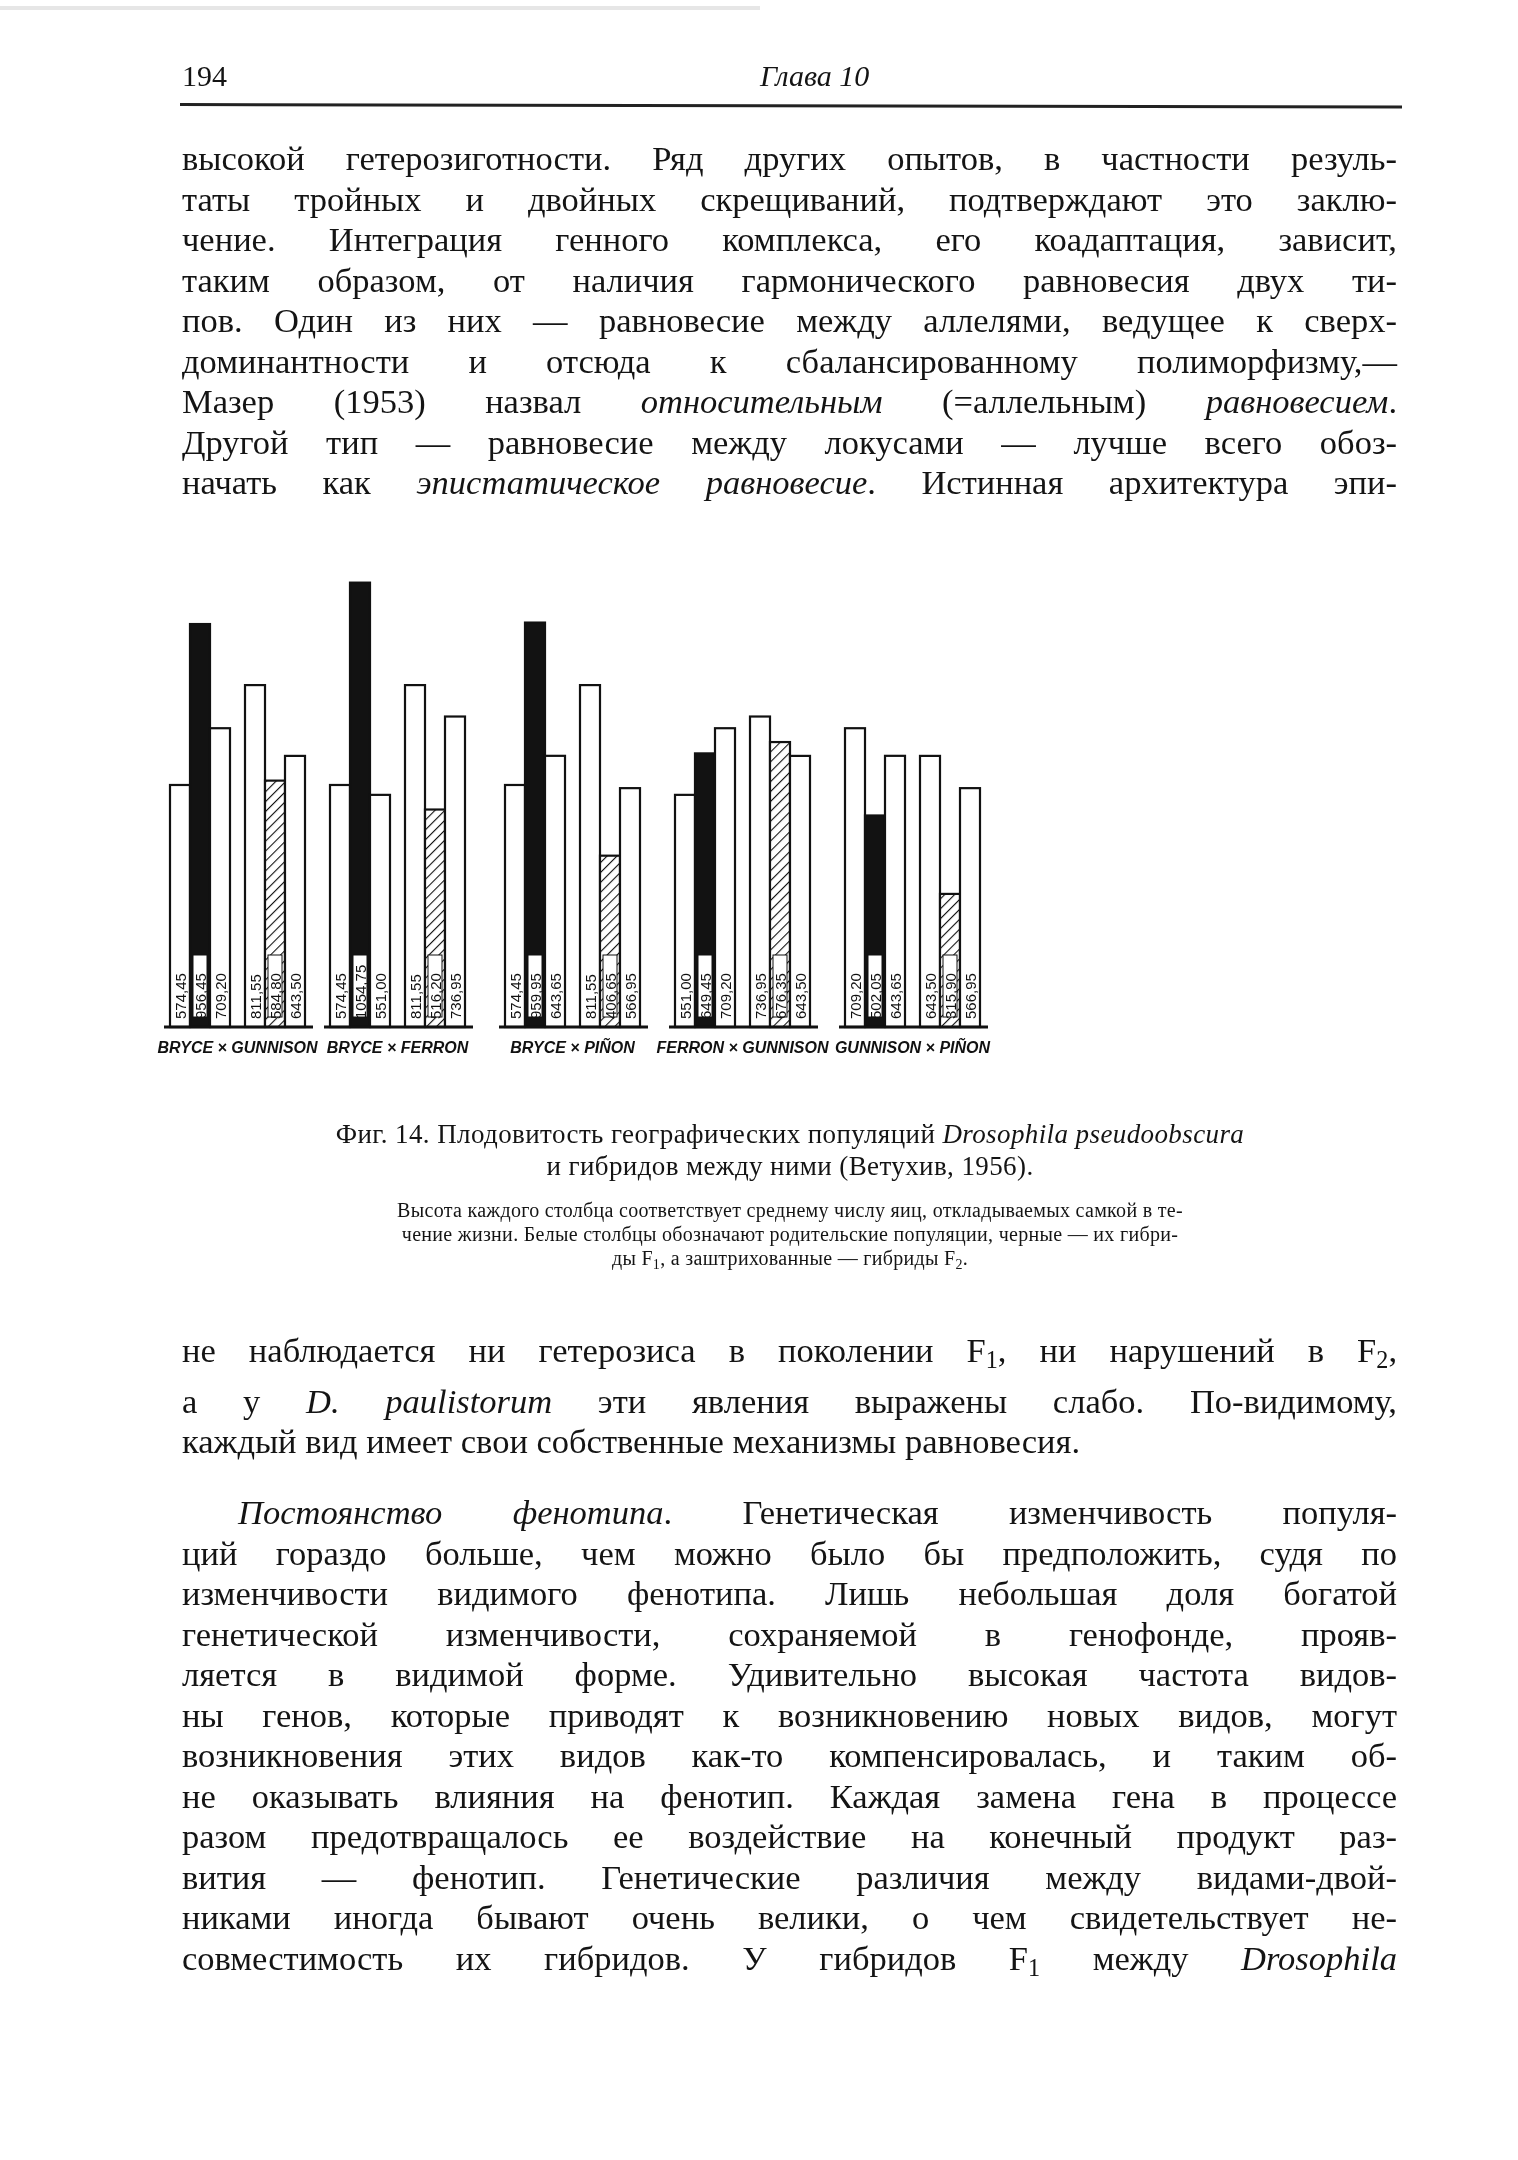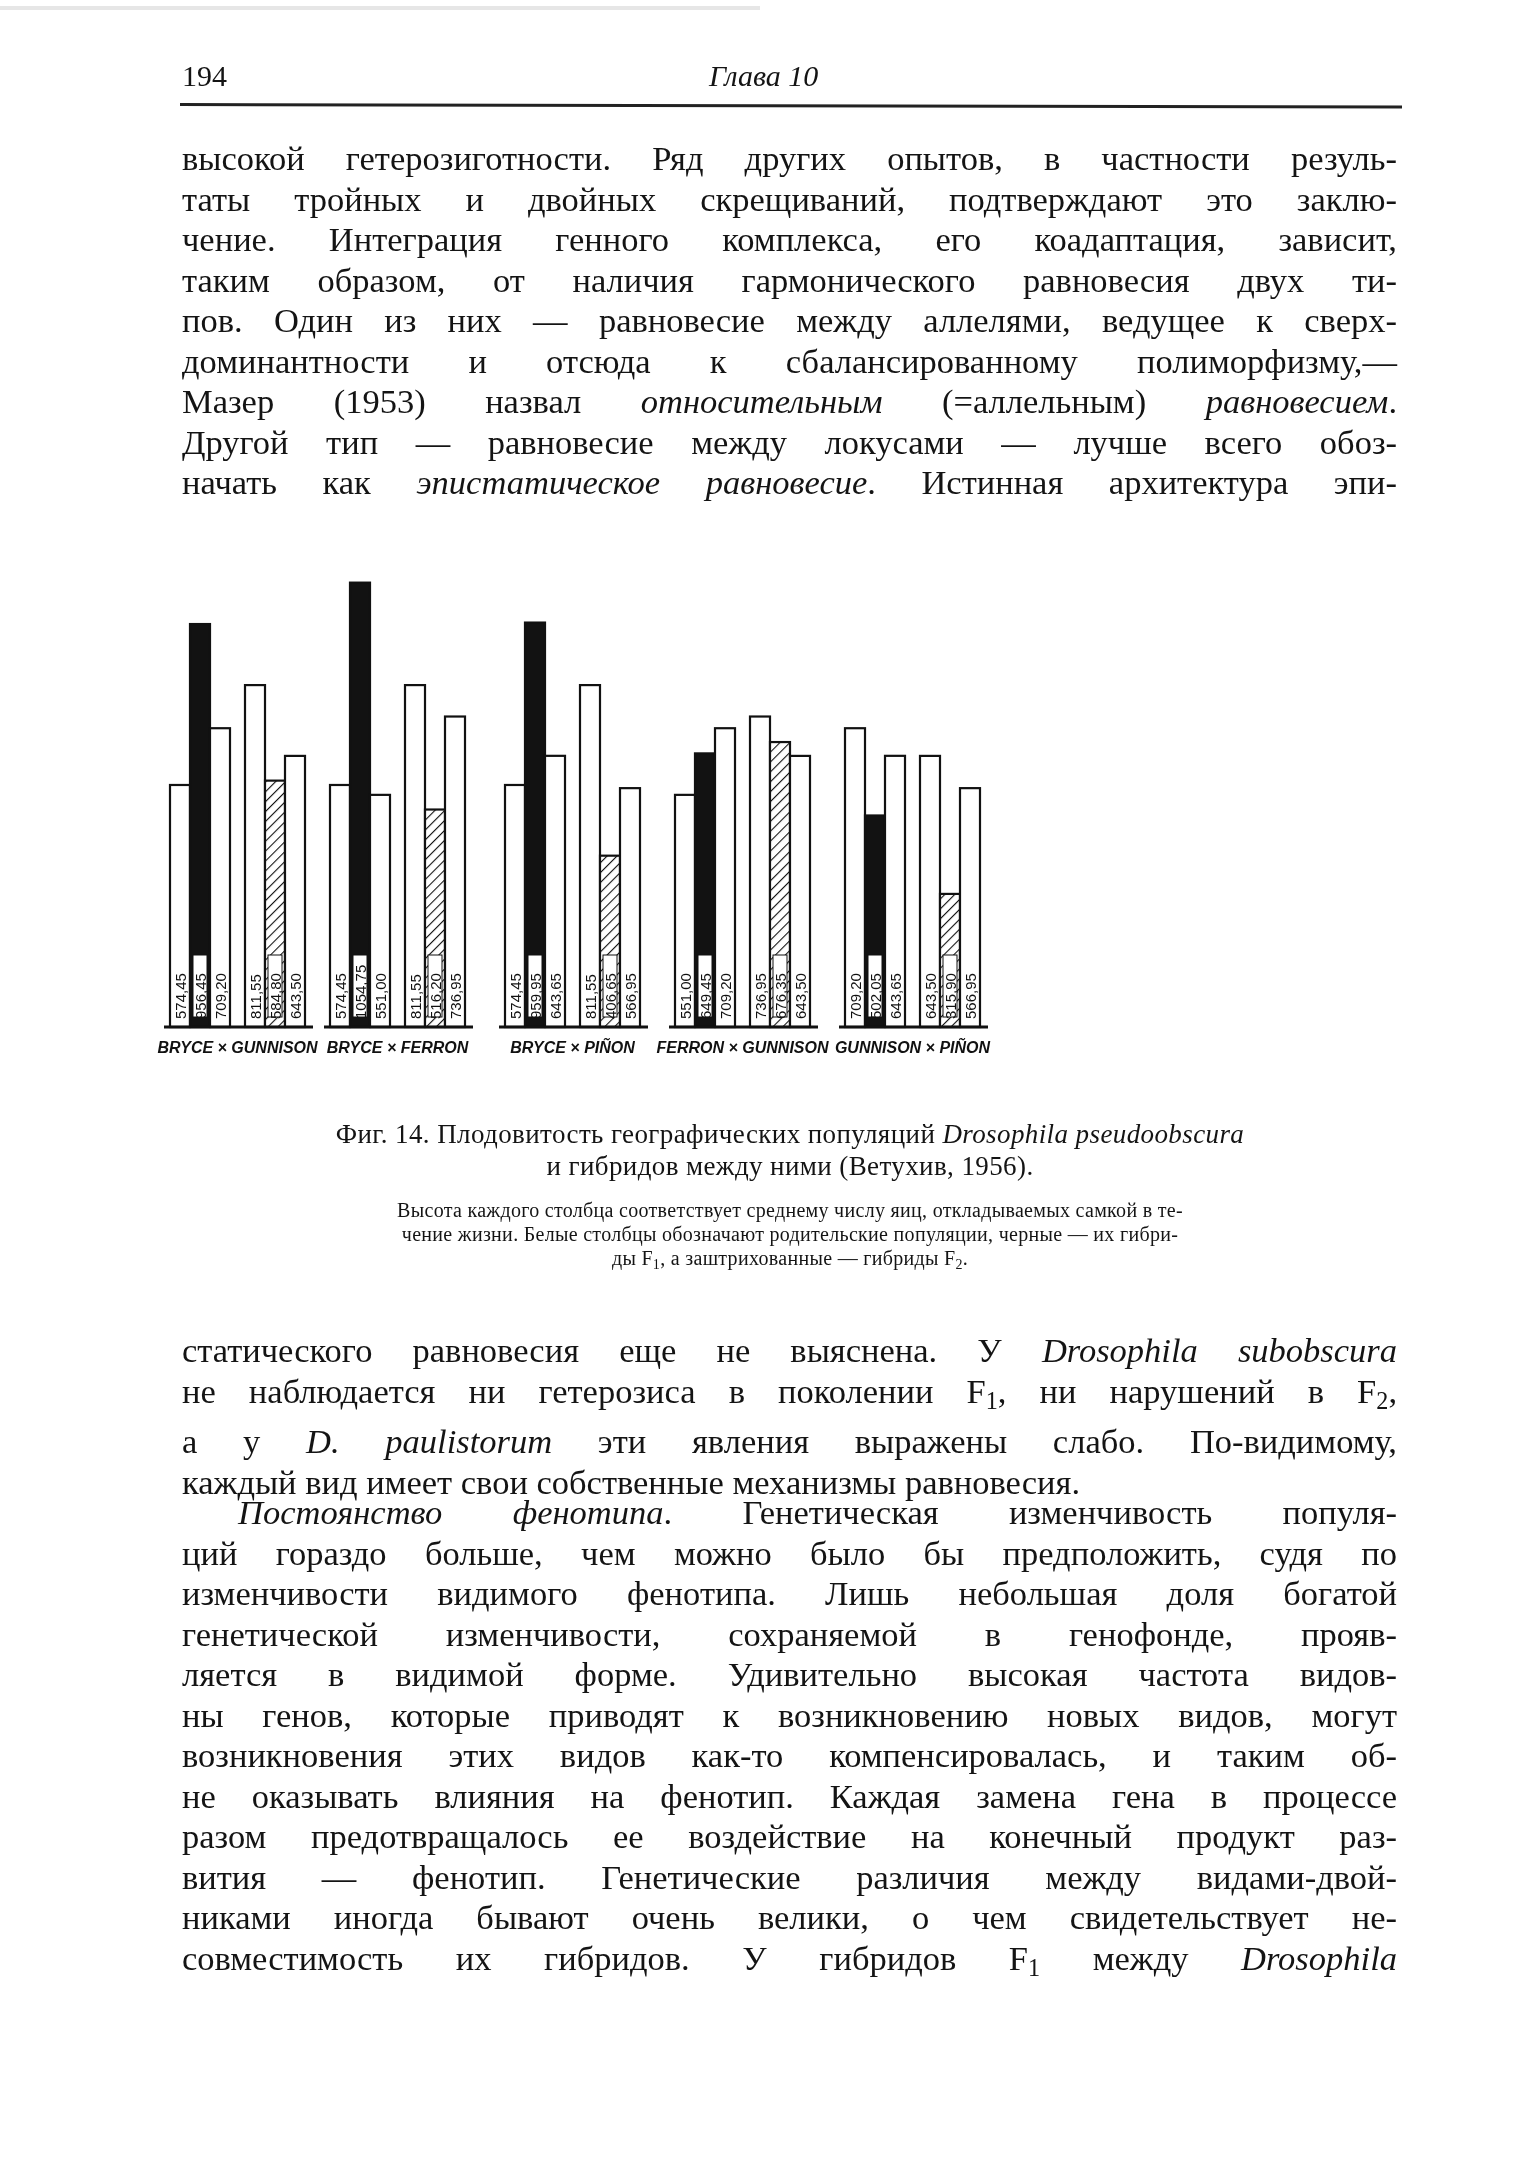--- a/index.html
+++ b/index.html
@@ -1,21 +1,21 @@
 <!DOCTYPE html>
 <html><head>
 <meta charset="utf-8">
 <style>
   html, body { margin: 0; padding: 0; background: #ffffff; }
   body { width: 1518px; height: 2160px; position: relative; overflow: hidden;
          font-family: "Liberation Serif", "DejaVu Serif", serif; color: #141414; }
   .topbar { position: absolute; left: 0; top: 6px; width: 760px; height: 4px; background: #e6e6e6; }
   .header { position: absolute; left: 180px; top: 55px; width: 1220px; height: 50px; }
   .page-num { position: absolute; left: 2px; top: 4px; font-size: 30px; }
-  .running-title { position: absolute; left: 529px; top: 4px; font-size: 30px; font-style: italic; }
+  .running-title { position: absolute; left: 580px; top: 4px; font-size: 30px; font-style: italic; }
   .header-rule { position: absolute; left: 0; top: 48px; width: 1222px; height: 3px; background: #222; transform: rotate(0.12deg); transform-origin: left; }
   .body-text { position: absolute; left: 182px; width: 1215px; font-size: 34.5px; line-height: 40.5px; text-align: justify; }
   .body-text .line { display: block; text-align-last: justify; white-space: nowrap; }
   .body-text .line.last { text-align-last: left; }
   .body-text .indent { padding-left: 56px; }
   .block1 { top: 138px; }
   .block2 { top: 1330px; }
   .block3 { top: 1492px; }
   i { }
   #chart { position: absolute; left: 150px; top: 560px; width: 1240px; height: 530px; }
@@ -150,21 +150,20 @@
   <div>и гибридов между ними (Ветухив, 1956).</div>
 </div>
 
 <div class="caption cap-note">
   <span class="line">Высота каждого столбца соответствует среднему числу яиц, откладываемых самкой в те-</span>
   <span class="line">чение жизни. Белые столбцы обозначают родительские популяции, черные — их гибри-</span>
   <span class="line"><span>ды F</span><sub>1</sub><span>, а заштрихованные — гибриды F</span><sub>2</sub><span>.</span></span>
 </div>
 
 <div class="body-text block2">
-  <span class="line"><span>статического равновесия еще не выяснена. У </span><i>Drosophila subobscura</i></span>
   <span class="line"><span>не наблюдается ни гетерозиса в поколении F</span><sub>1</sub><span>, ни нарушений в F</span><sub>2</sub><span>,</span></span>
   <span class="line"><span>а у </span><i>D. paulistorum</i><span> эти явления выражены слабо. По-видимому,</span></span>
   <span class="line last">каждый вид имеет свои собственные механизмы равновесия.</span>
 </div>
 
 <div class="body-text block3">
   <span class="line indent"><i>Постоянство фенотипа</i><span>. Генетическая изменчивость популя-</span></span>
   <span class="line">ций гораздо больше, чем можно было бы предположить, судя по</span>
   <span class="line">изменчивости видимого фенотипа. Лишь небольшая доля богатой</span>
   <span class="line">генетической изменчивости, сохраняемой в генофонде, прояв-</span>

